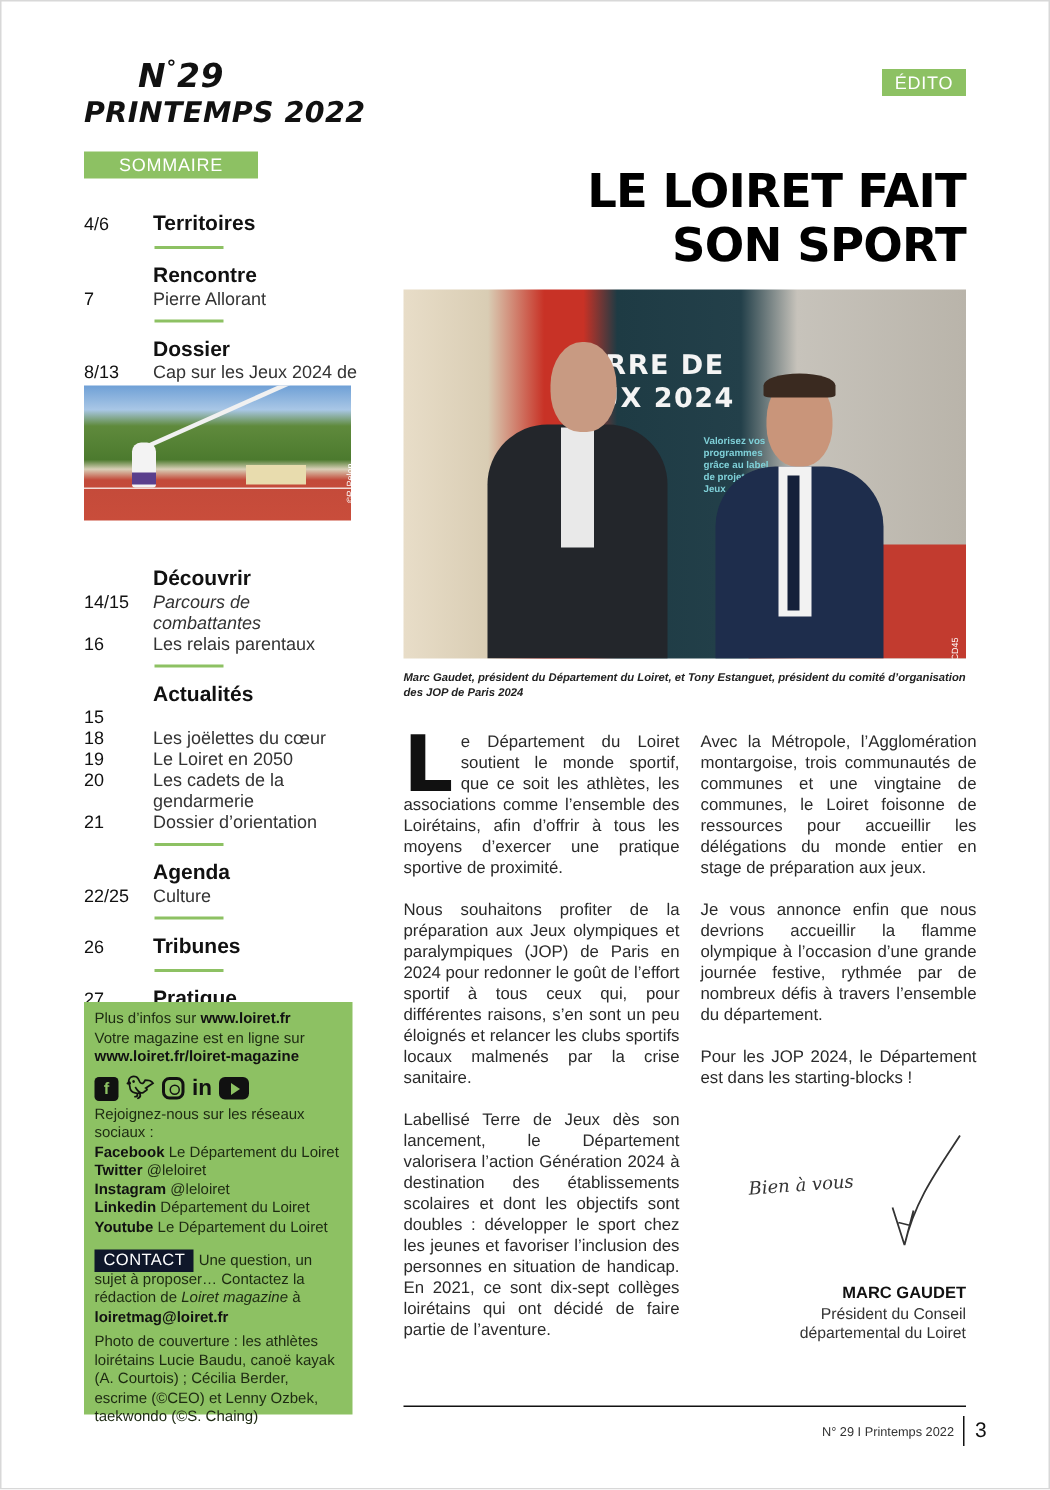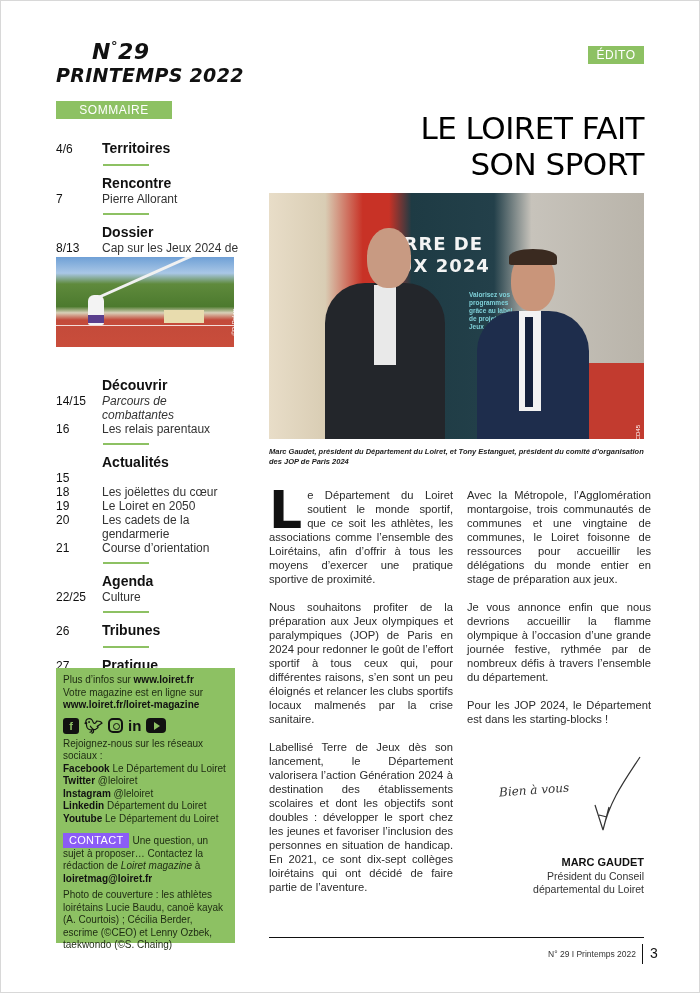--- a/index.html
+++ b/index.html
@@ -37,25 +37,25 @@
   
   .info-box { position: absolute; left: 56px; top: 668px; width: 179px; height: 275px; background: #8dc163; padding: 6px 7px; font-size: 10px; line-height: 12.5px; color: #1d2a12; }
   .info-box b { color: #111; }
   .social-icons { display: flex; gap: 5px; margin: 6px 0 4px 0; align-items: center; }
   .soc { width: 16px; height: 16px; background: #111; color: #8dc163; border-radius: 3px; font-size: 11px; font-weight: bold; text-align: center; line-height: 16px; }
   .soc.bare { background: transparent; color: #111; font-size: 15px; width: auto; }
   .soc-insta { width: 15px; height: 15px; border: 2px solid #111; border-radius: 5px; position: relative; }
   .soc-insta::after { content: ""; position: absolute; left: 3px; top: 3px; width: 5px; height: 5px; border: 1.5px solid #111; border-radius: 50%; }
   .soc-yt { width: 20px; height: 15px; background: #111; border-radius: 4px; position: relative; }
   .soc-yt::after { content: ""; position: absolute; left: 8px; top: 4px; border-left: 6px solid #8dc163; border-top: 4px solid transparent; border-bottom: 4px solid transparent; }
-  .contact-tag { display: inline-block; background: #8b5cf6; color: #ffffff; font-size: 11px; padding: 1px 6px; margin-right: 3px; letter-spacing: 0.3px; }
+  .contact-tag { display: inline-block; background: #0f172a; color: #ffffff; font-size: 11px; padding: 1px 6px; margin-right: 3px; letter-spacing: 0.3px; }
 
   
   .edito-tag { left: 588px; top: 46px; width: 56px; height: 18px; line-height: 18px; }
-  .headline { position: absolute; right: 56px; top: 110px; text-align: right; font-family: "DejaVu Sans", sans-serif; font-weight: normal; font-size: 31px; line-height: 36px; letter-spacing: -0.5px; color: #000; }
+  .headline { position: absolute; right: 56px; top: 110px; text-align: right; font-family: "DejaVu Sans", sans-serif; font-weight: bold; font-size: 31px; line-height: 36px; letter-spacing: -0.5px; color: #000; }
 
   .main-photo { position: absolute; left: 269px; top: 193px; width: 375px; height: 246px; overflow: hidden;
     background: linear-gradient(90deg, #e8ddc8 0%, #d9cdb4 15%, #c83226 25%, #c83226 32%, #1e3b44 38%, #23404a 60%, #c7c3bb 70%, #b9b4aa 100%); }
   .mp-floor { position: absolute; left: 230px; top: 170px; width: 145px; height: 76px; background: #c23b2f; }
   .mp-banner-text { position: absolute; left: 108px; top: 40px; color: #f4f4f4; font-family: "DejaVu Sans", sans-serif; font-weight: bold; font-size: 18px; line-height: 22px; letter-spacing: 1px; }
   .mp-banner-sub { position: absolute; left: 200px; top: 98px; color: #7fd0d8; font-size: 6.5px; line-height: 8px; font-weight: bold; }
   .mp-man1-body { position: absolute; left: 56px; top: 90px; width: 120px; height: 156px; background: #23262b; border-radius: 40px 40px 0 0; }
   .mp-man1-shirt { position: absolute; left: 105px; top: 92px; width: 22px; height: 80px; background: #e9e9e9; }
   .mp-man1-head { position: absolute; left: 98px; top: 35px; width: 44px; height: 60px; background: #c89a82; border-radius: 48% 48% 45% 45%; }
   .mp-man2-body { position: absolute; left: 208px; top: 118px; width: 112px; height: 128px; background: #1e2d4c; border-radius: 40px 40px 0 0; }
@@ -155,21 +155,21 @@
       <div class="toc-row">
         <span class="toc-page">19</span>
         <span class="toc-text">Le Loiret en 2050</span>
       </div>
       <div class="toc-row">
         <span class="toc-page">20</span>
         <span class="toc-text">Les cadets de la gendarmerie</span>
       </div>
       <div class="toc-row">
         <span class="toc-page">21</span>
-        <span class="toc-text">Course d’orientation</span>
+        <span class="toc-text">Dossier d’orientation</span>
       </div>
     </div>
     <div class="toc-sep" style="margin: 7px 0px 9px 47px;"></div>
     <div class="toc-section">
       <div class="toc-row">
         <span class="toc-page"></span>
         <span class="toc-text toc-title">Agenda</span>
       </div>
       <div class="toc-row">
         <span class="toc-page">22/25</span>

